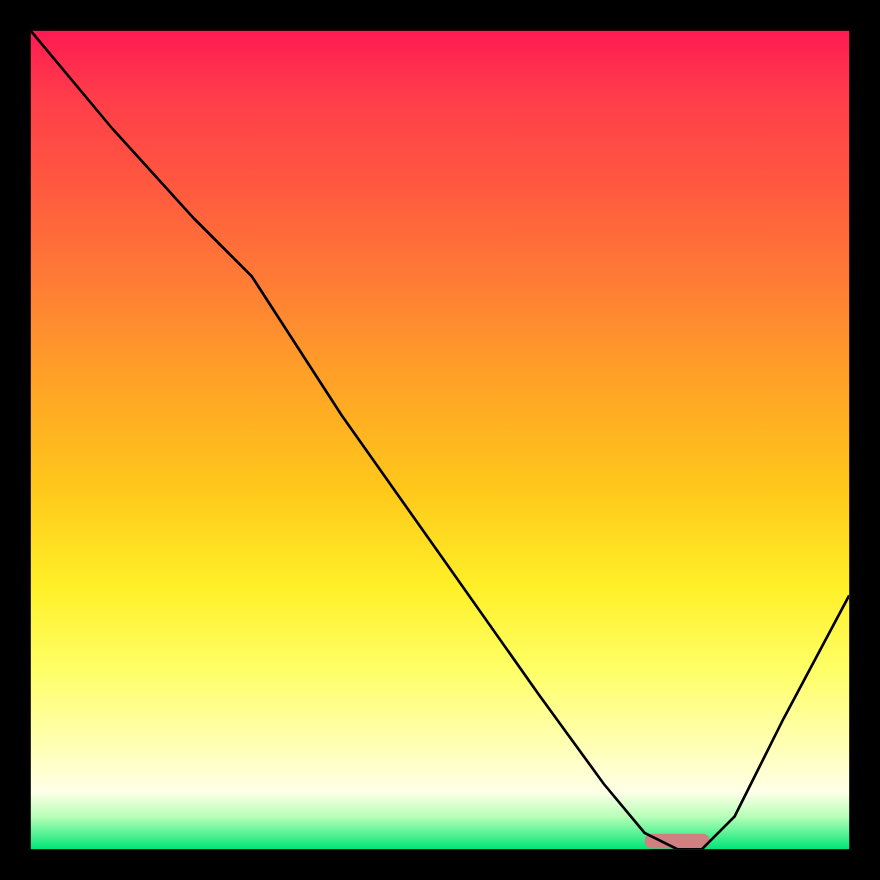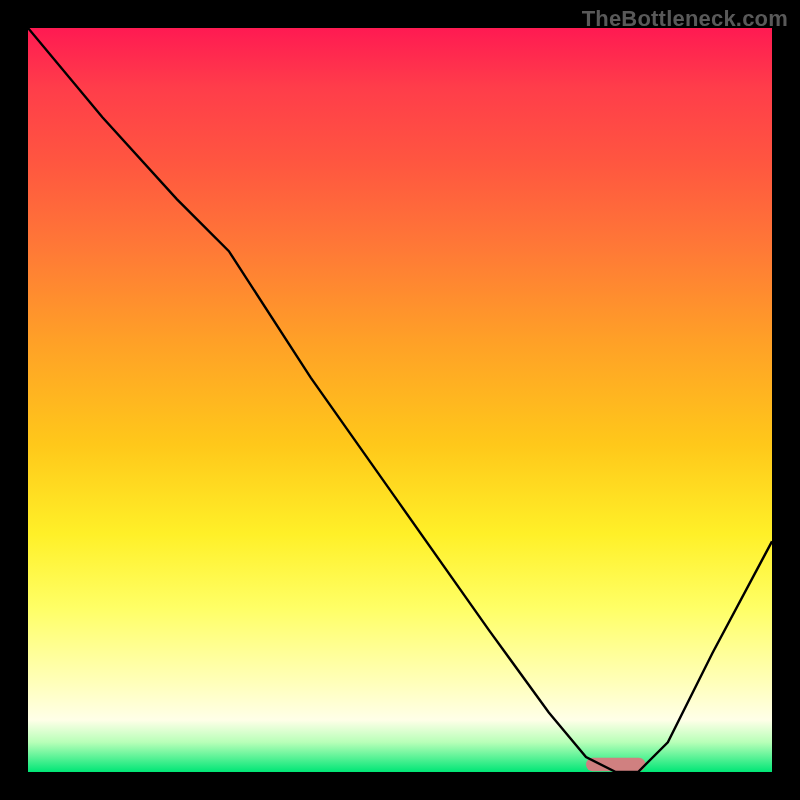--- a/index.html
+++ b/index.html
@@ -35,20 +35,19 @@
       #b8ffb8 96%,
       #00e676 100%
     );
   }
   .plot svg { position: absolute; inset: 0; width: 100%; height: 100%; }
 </style>
 </head>
 <body>
 
 <div class="frame">
-  <div class="watermark">TheBottleneck.com</div>
   <div class="plot">
     <svg viewBox="0 0 100 100" preserveAspectRatio="none">
       <rect x="75.00" y="98.10" width="8.00" height="1.8" rx="0.9" ry="0.9" fill="#d08080"></rect>
       <path d="M0.00 0.00 L10.00 12.00 L20.00 23.00 L27.00 30.00 L38.00 47.00 L50.00 64.00 L62.00 81.00 L70.00 92.00 L75.00 98.00 L79.00 100.00 L82.00 100.00 L86.00 96.00 L92.00 84.00 L100.00 69.00" fill="none" stroke="#000000" stroke-width="2.4" vector-effect="non-scaling-stroke"></path>
     </svg>
   </div>
 </div>
 
 </body></html>

